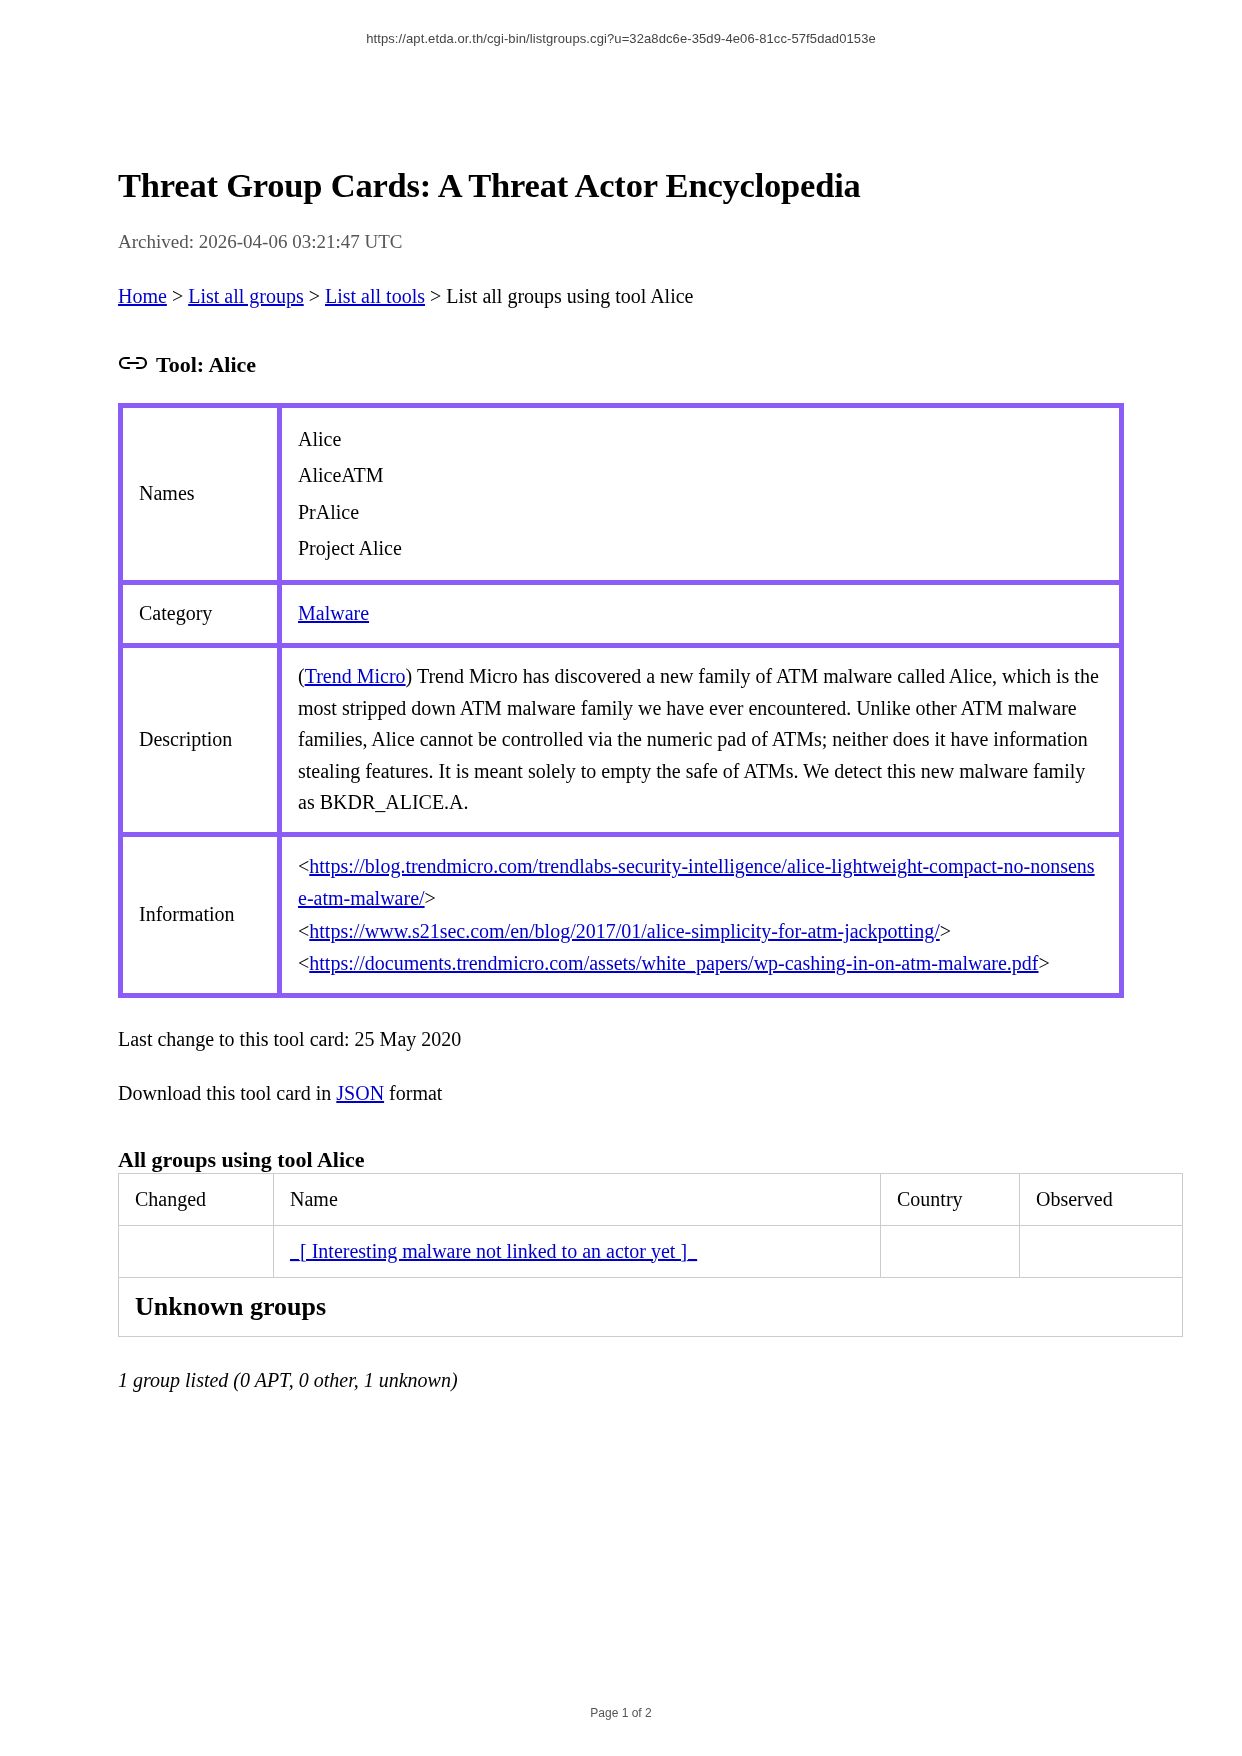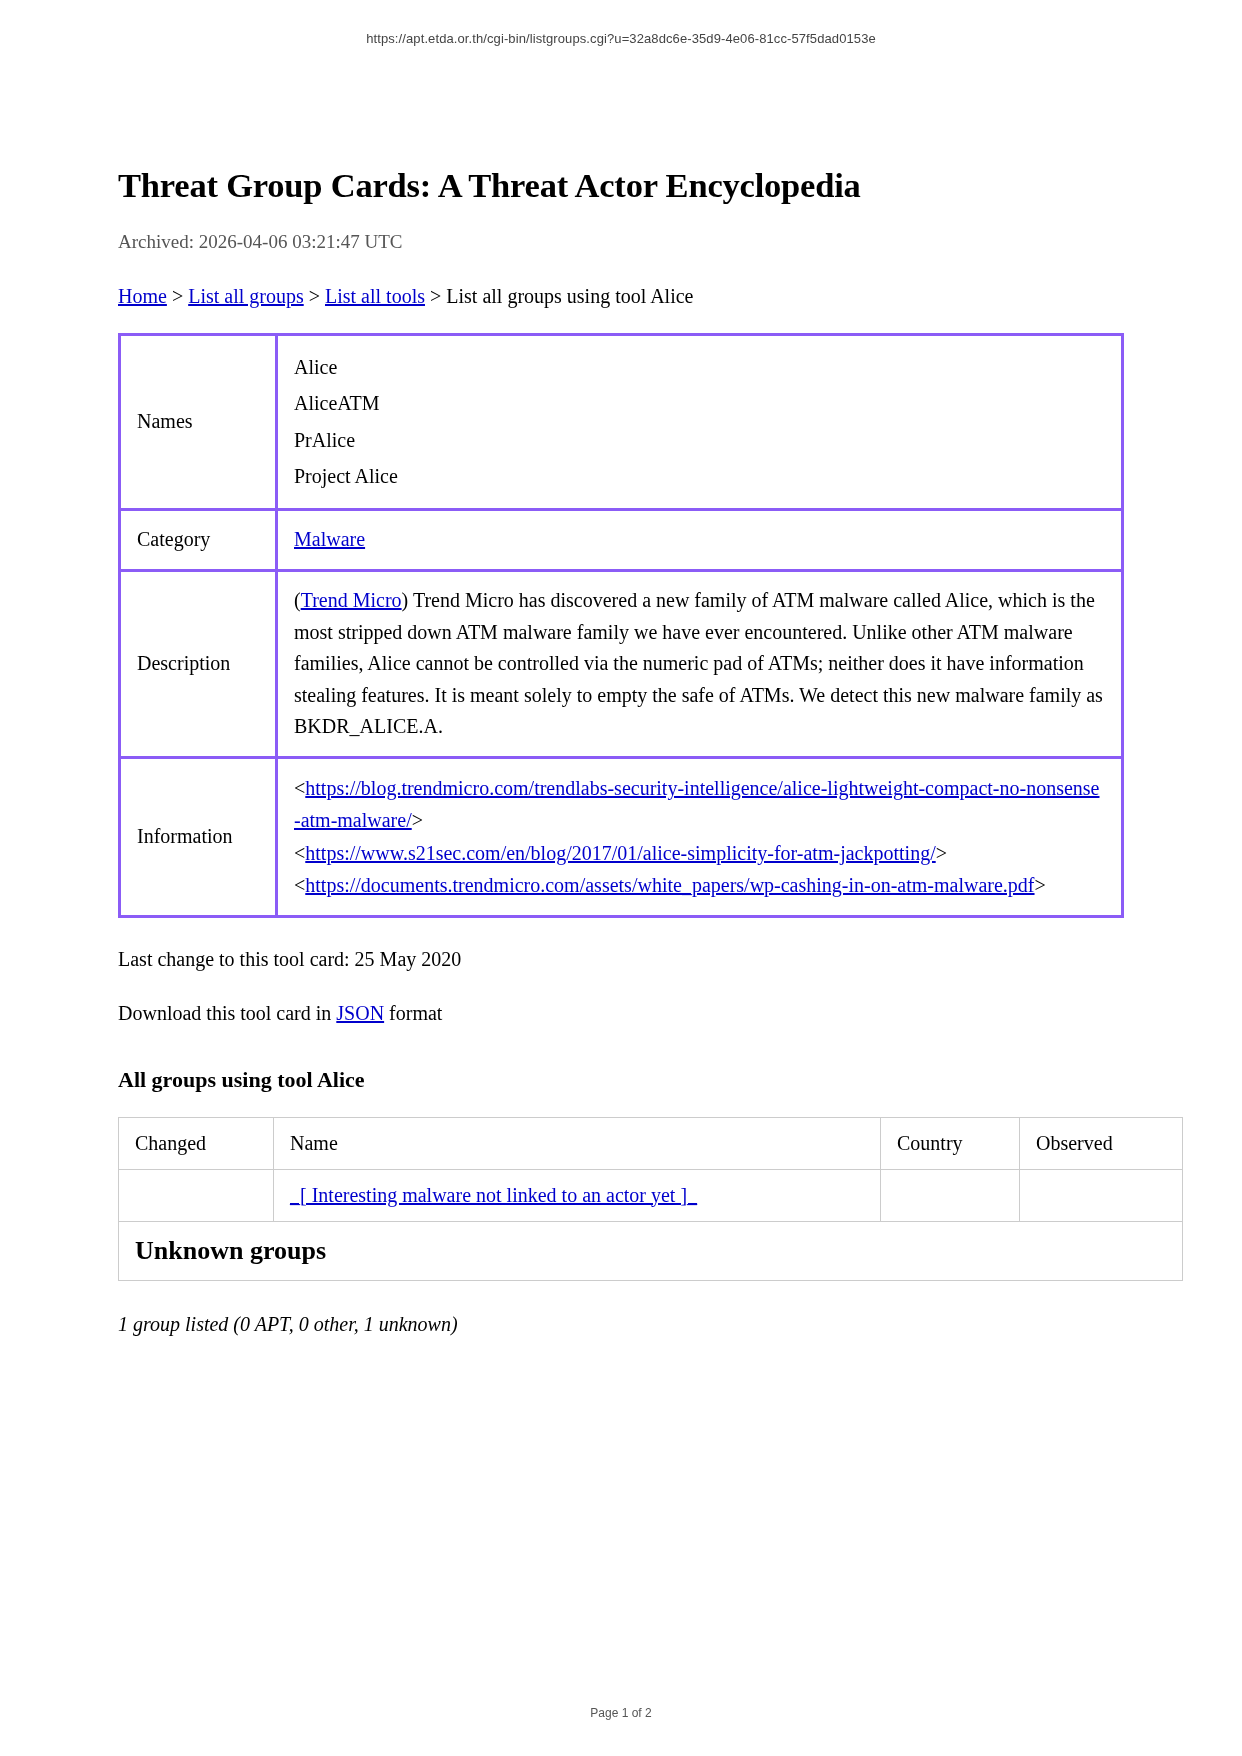--- a/index.html
+++ b/index.html
@@ -67,21 +67,21 @@
     position: relative;
     top: -2px;
   }
   table.card {
     width: 1006px;
     border-collapse: collapse;
     margin-top: 25px;
     table-layout: fixed;
   }
   table.card td {
-    border: 3px solid #8b5cf6;
+    border: 5px solid #8b5cf6;
     vertical-align: middle;
     padding: 13px 16px;
     font-size: 20px;
     line-height: 1.58;
   }
   table.card td.label {
     width: 122px;
   }
   table.card td.value a,
   .info-list a {
@@ -111,21 +111,20 @@
     text-decoration: underline;
   }
   h2.section {
     font-size: 22px;
     font-weight: bold;
     margin: 42px 0 0 0;
   }
   table.groups {
     width: 1006px;
     border-collapse: collapse;
-    margin-top: 24px;
     table-layout: fixed;
   }
   table.groups th, table.groups td {
     border: 1px solid #cccccc;
     font-size: 20px;
     font-weight: normal;
     text-align: left;
     padding: 14px 16px;
   }
   table.groups th.c-changed { width: 122px; }
@@ -169,20 +168,32 @@
   <div class="content">
 
     <h1 class="doc-title">Threat Group Cards: A Threat Actor Encyclopedia</h1>
 
     <div class="archived">Archived: 2026-04-06 03:21:47 UTC</div>
 
     <div class="breadcrumb">
       <a href="#">Home</a><span> &gt; </span><a href="#">List all groups</a><span> &gt; </span><a href="#">List all tools</a><span> &gt; </span><span>List all groups using tool Alice</span>
     </div>
 
+    <div class="tool-heading">
+      <span class="link-icon">
+        <svg width="30" height="22" viewBox="0 0 30 22" xmlns="http://www.w3.org/2000/svg">
+          <g fill="none" stroke="#000000" stroke-width="2.2" stroke-linecap="round">
+            <path d="M11 6 H7 a5 5 0 0 0 0 10 h4"></path>
+            <path d="M19 6 h4 a5 5 0 0 1 0 10 h-4"></path>
+            <path d="M10 11 h10"></path>
+          </g>
+        </svg>
+      </span>
+      <span>Tool: Alice</span>
+    </div>
 
     <table class="card">
       <tbody>
         <tr>
           <td class="label">Names</td>
           <td class="value">
             <div class="names-list">
               <div>Alice</div>
               <div>AliceATM</div>
               <div>PrAlice</div>

